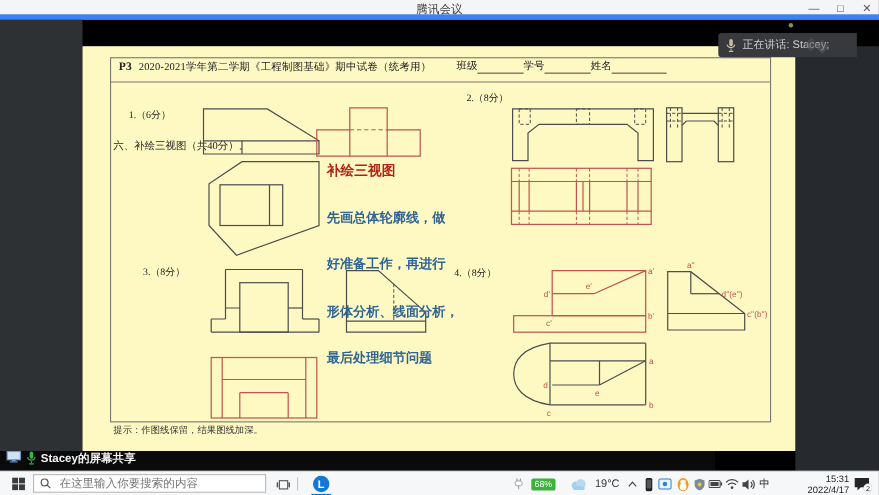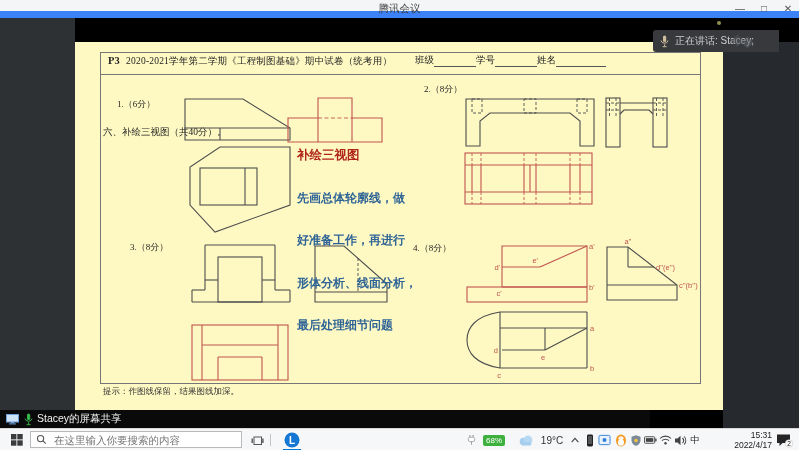--- a/index.html
+++ b/index.html
@@ -1,20 +1,20 @@
 <!DOCTYPE html>
 <html><head>
 <meta charset="utf-8">
 <style>
   html,body{margin:0;padding:0;background:#888;}
   .screen{position:relative;width:799px;height:450px;overflow:hidden;
           font-family:"Liberation Sans",sans-serif;background:#000;}
   
   .titlebar{position:absolute;left:0;top:0;width:799px;height:18px;background:#f4f5f6;
-            border-bottom:7px solid #3b82f6;box-sizing:border-box;}
+            border-bottom:5px solid #3b82f6;box-sizing:border-box;}
   .titlebar .title{position:absolute;left:0;right:0;top:2px;text-align:center;
                    font-size:10.5px;color:#3c3c3c;}
   .win-controls{position:absolute;right:4px;top:1px;display:flex;gap:10px;color:#555;
                 font-size:10px;line-height:15px;}
   .win-controls span{width:14px;text-align:center;cursor:default;}
   
   .stage{position:absolute;left:0;top:18px;width:799px;height:410px;background:#000;}
   .left-strip{position:absolute;left:0;top:0;width:75px;height:392px;background:#2d3134;}
   .right-strip{position:absolute;left:723px;top:24px;width:76px;height:386px;background:#26292d;}
   .status-dot{position:absolute;left:717px;top:3px;width:4px;height:4px;border-radius:50%;background:#8f8f4e;}
@@ -38,21 +38,21 @@
   .sec{left:28px;top:42px;font-size:9.5px;margin-top:42px;}
   .plabel{font-size:9px;}
   .hint{left:28px;top:344px;font-size:8.5px;color:#333;}
   .draw{position:absolute;left:0;top:0;width:648px;height:368px;}
   .anno{position:absolute;left:222px;top:106px;font-family:"Liberation Sans",sans-serif;
         font-weight:bold;line-height:15.5px;font-size:12px;}
   .anno .t{color:#b02418;font-size:12.5px;margin-bottom:15px;}
   .anno .l{color:#2f6496;margin-top:27px;}
   
   .sharebar{position:absolute;left:0;top:392px;width:650px;height:18px;background:#0a0a0a;
-            display:flex;align-items:center;gap:4px;padding-left:5px;box-sizing:border-box;}
+            display:flex;align-items:flex-start;gap:4px;padding-left:5px;box-sizing:border-box;font-weight:bold;}
   .sharebar .lbl{color:#f2f2f2;font-size:10.5px;}
   
   .taskbar{position:absolute;left:0;top:428px;width:799px;height:22px;background:#f6f7f8;
            border-top:1px solid #d8d8d8;box-sizing:border-box;}
   .tb{position:absolute;top:0;height:22px;display:flex;align-items:center;justify-content:center;}
   .search{position:absolute;left:30px;top:2px;width:212px;height:17px;background:#fff;
           border:1px solid #b9b9b9;box-sizing:border-box;display:flex;align-items:center;gap:5px;padding-left:5px;}
   .search input{border:none;outline:none;font-size:10.5px;color:#444;width:180px;background:transparent;
                 font-family:"Liberation Sans",sans-serif;}
   .appbtn{width:24px;position:relative;}

